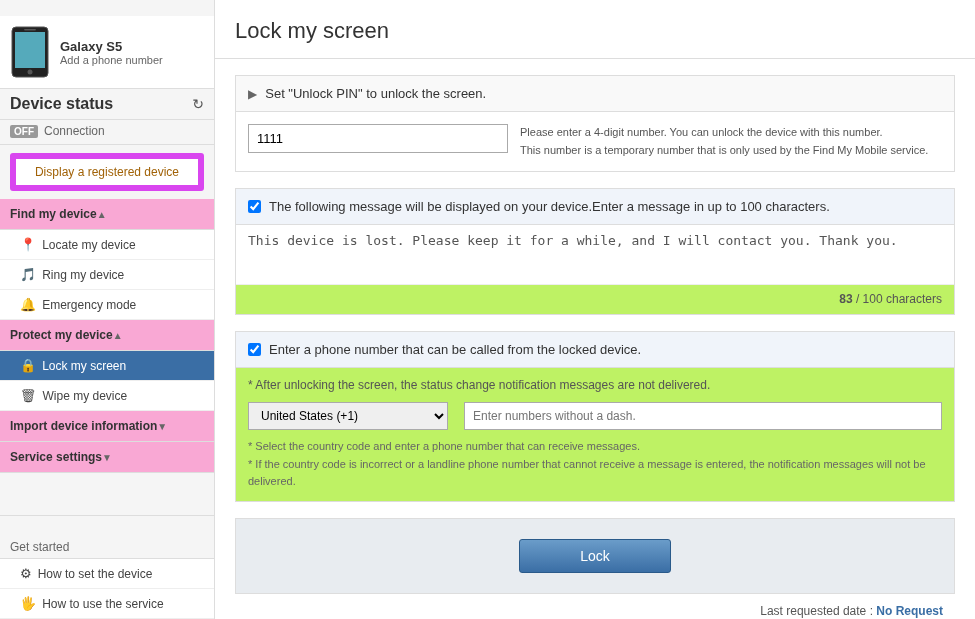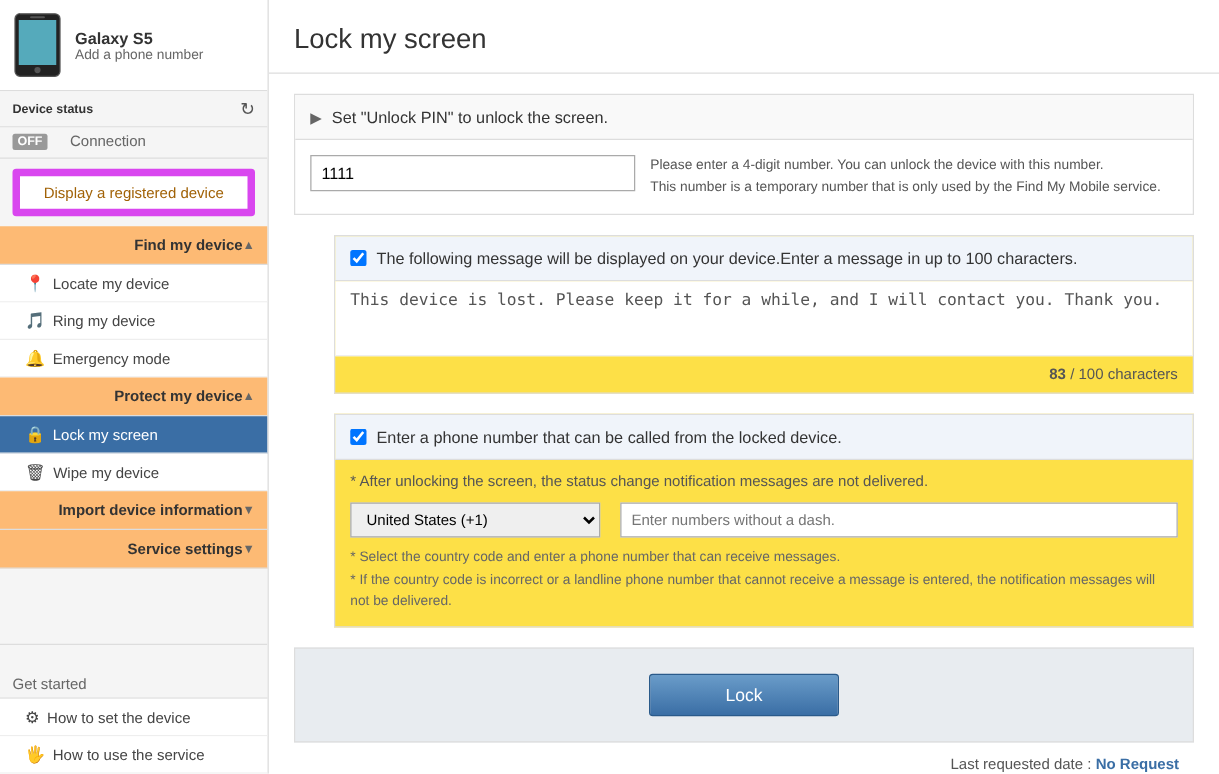--- a/index.html
+++ b/index.html
@@ -16,20 +16,21 @@
       display: flex;
       flex-direction: column;
     }
 
     .device-header {
       display: flex;
       align-items: center;
       padding: 10px 10px;
       border-bottom: 1px solid #ddd;
       background: #fff;
+      margin-top: 16px;
     }
     .device-icon {
       width: 40px;
       height: 52px;
       margin-right: 10px;
       flex-shrink: 0;
     }
     .device-info-name {
       font-weight: bold;
       font-size: 13px;
@@ -42,36 +43,36 @@
 
     .device-status-bar {
       display: flex;
       align-items: center;
       justify-content: space-between;
       padding: 6px 10px;
       background: #f5f5f5;
       border-bottom: 1px solid #ddd;
     }
     .device-status-label {
-      font-size: 10px;
+      font-size: 16px;
       color: #333;
       font-weight: bold;
     }
     .refresh-icon {
       cursor: pointer;
       font-size: 14px;
       color: #555;
     }
     .status-row {
       display: flex;
       align-items: center;
       padding: 4px 10px 6px 10px;
       background: #f5f5f5;
       border-bottom: 1px solid #ddd;
-      gap: 18px;
+      gap: 6px;
     }
     .status-off-badge {
       background: #999;
       color: #fff;
       font-size: 10px;
       font-weight: bold;
       padding: 1px 4px;
       border-radius: 2px;
     }
     .status-connection-text {
@@ -88,26 +89,26 @@
       cursor: pointer;
       font-size: 12px;
       color: #a16207;
       width: calc(100% - 20px);
       text-align: center;
     }
 
     .sidebar-section-header {
       display: flex;
       align-items: center;
-      justify-content: flex-end;
+      justify-content: flex-start;
       padding: 8px 10px;
       font-size: 12px;
       font-weight: bold;
       color: #333;
-      background: #fdba74;
+      background: #f9a8d4;
       border-bottom: 1px solid #ddd;
       cursor: pointer;
     }
     .sidebar-section-header .arrow { font-size: 10px; color: #666; }
 
     .sidebar-item {
       display: flex;
       align-items: center;
       padding: 7px 10px 7px 20px;
       font-size: 12px;
@@ -183,22 +184,21 @@
     .pin-hint {
       font-size: 11px;
       color: #555;
       line-height: 1.6;
     }
 
     
     .checkbox-section {
       border: 1px solid #ddd;
       margin-bottom: 16px;
-      background: #fde047;
-      margin-left: 32px;
+      background: #bef264;
     }
     .checkbox-header-row {
       display: flex;
       align-items: center;
       padding: 10px 12px;
       background: #f0f4fa;
       border-bottom: 1px solid #ddd;
       gap: 8px;
     }
     .checkbox-header-text {

